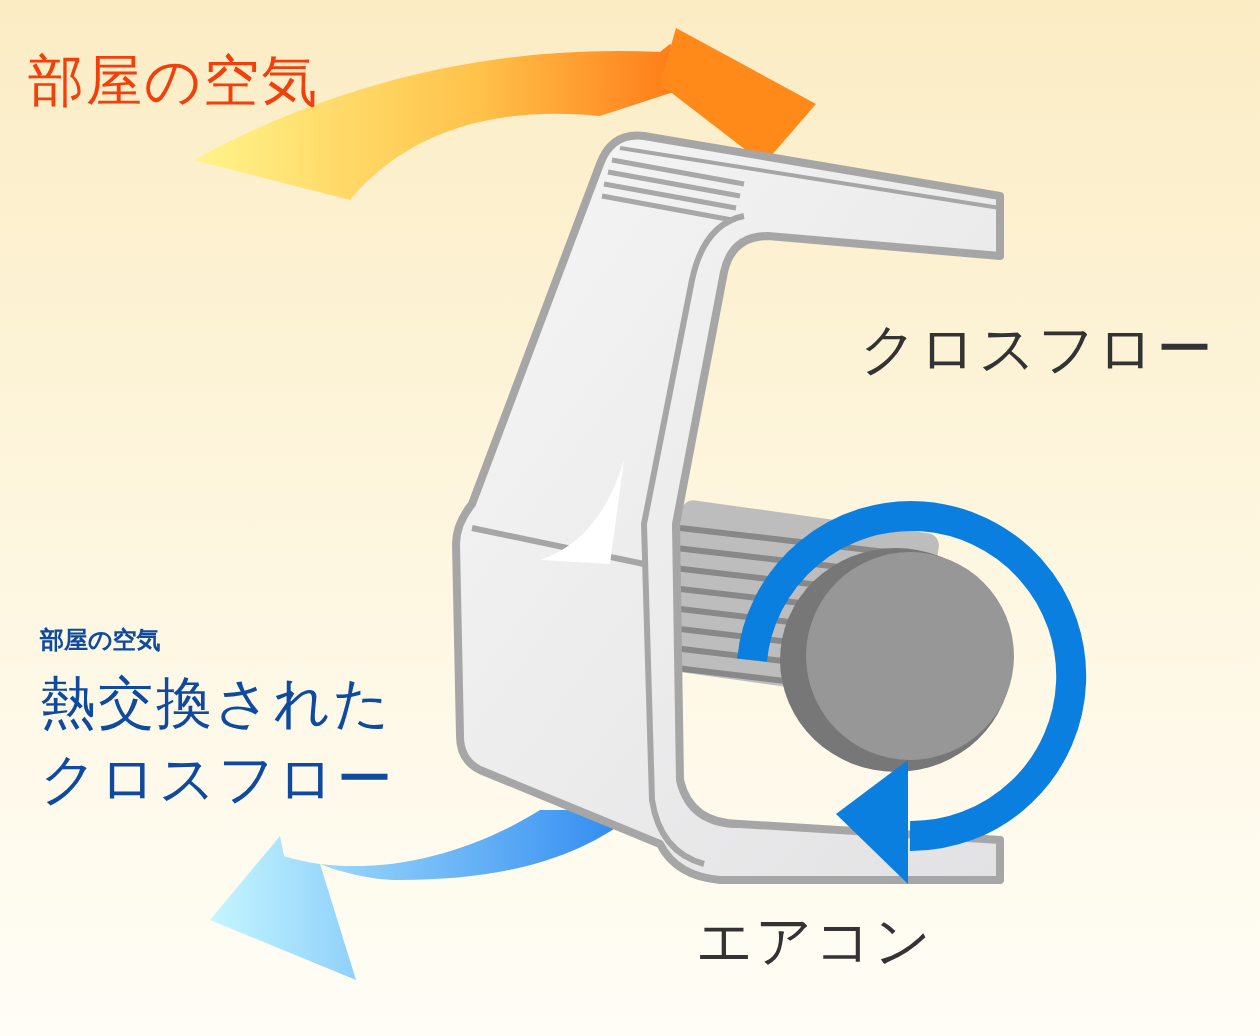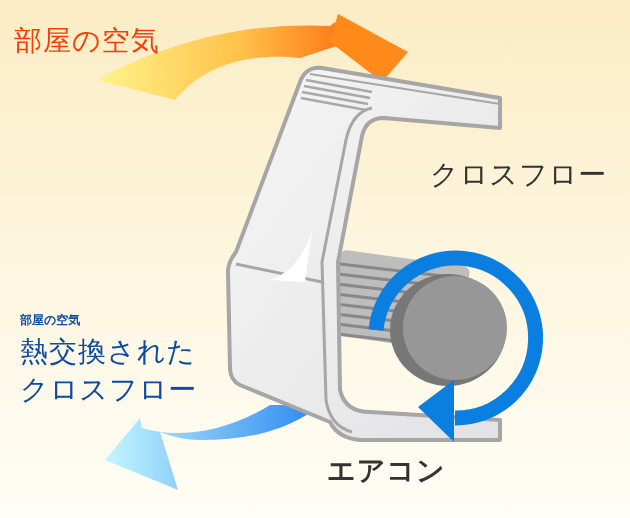--- a/index.html
+++ b/index.html
@@ -4,21 +4,21 @@
 <style>
   html, body { margin:0; padding:0; }
   body { width:630px; height:518px; overflow:hidden; font-family:"DejaVu Sans", sans-serif; }
   .stage { position:relative; width:630px; height:518px; background:linear-gradient(180deg,#fbecc4 0%,#fdf5dc 45%,#fffdf6 100%); }
   svg.art { position:absolute; left:0; top:0; }
   .lbl { position:absolute; font-weight:normal; white-space:nowrap; line-height:1; }
   .room { left:14px; top:27px; font-size:28px; color:#f2400c; letter-spacing:1px; }
   .furi { left:20px; top:314px; font-size:12px; color:#0d4aa0; font-weight:bold; }
   .cool { left:20px; top:333px; font-size:28px; color:#0d4aa0; line-height:38px; letter-spacing:1px; }
   .fan { left:430px; top:156px; font-size:28px; color:#333; line-height:38px; font-weight:normal; letter-spacing:1px; }
-  .ac { left:327px; top:457px; font-size:28px; color:#333; font-weight:bold; letter-spacing:1px; }
+  .ac { left:348px; top:457px; font-size:28px; color:#333; font-weight:normal; letter-spacing:1px; }
 </style>
 </head>
 <body>
 
 <div class="stage">
   <svg class="art" width="630" height="518" viewBox="0 0 630 518">
     <defs>
       <linearGradient id="warm" x1="0" y1="0" x2="1" y2="0">
         <stop offset="0" stop-color="#fff48a"></stop>
         <stop offset="0.55" stop-color="#ffc24a"></stop>

